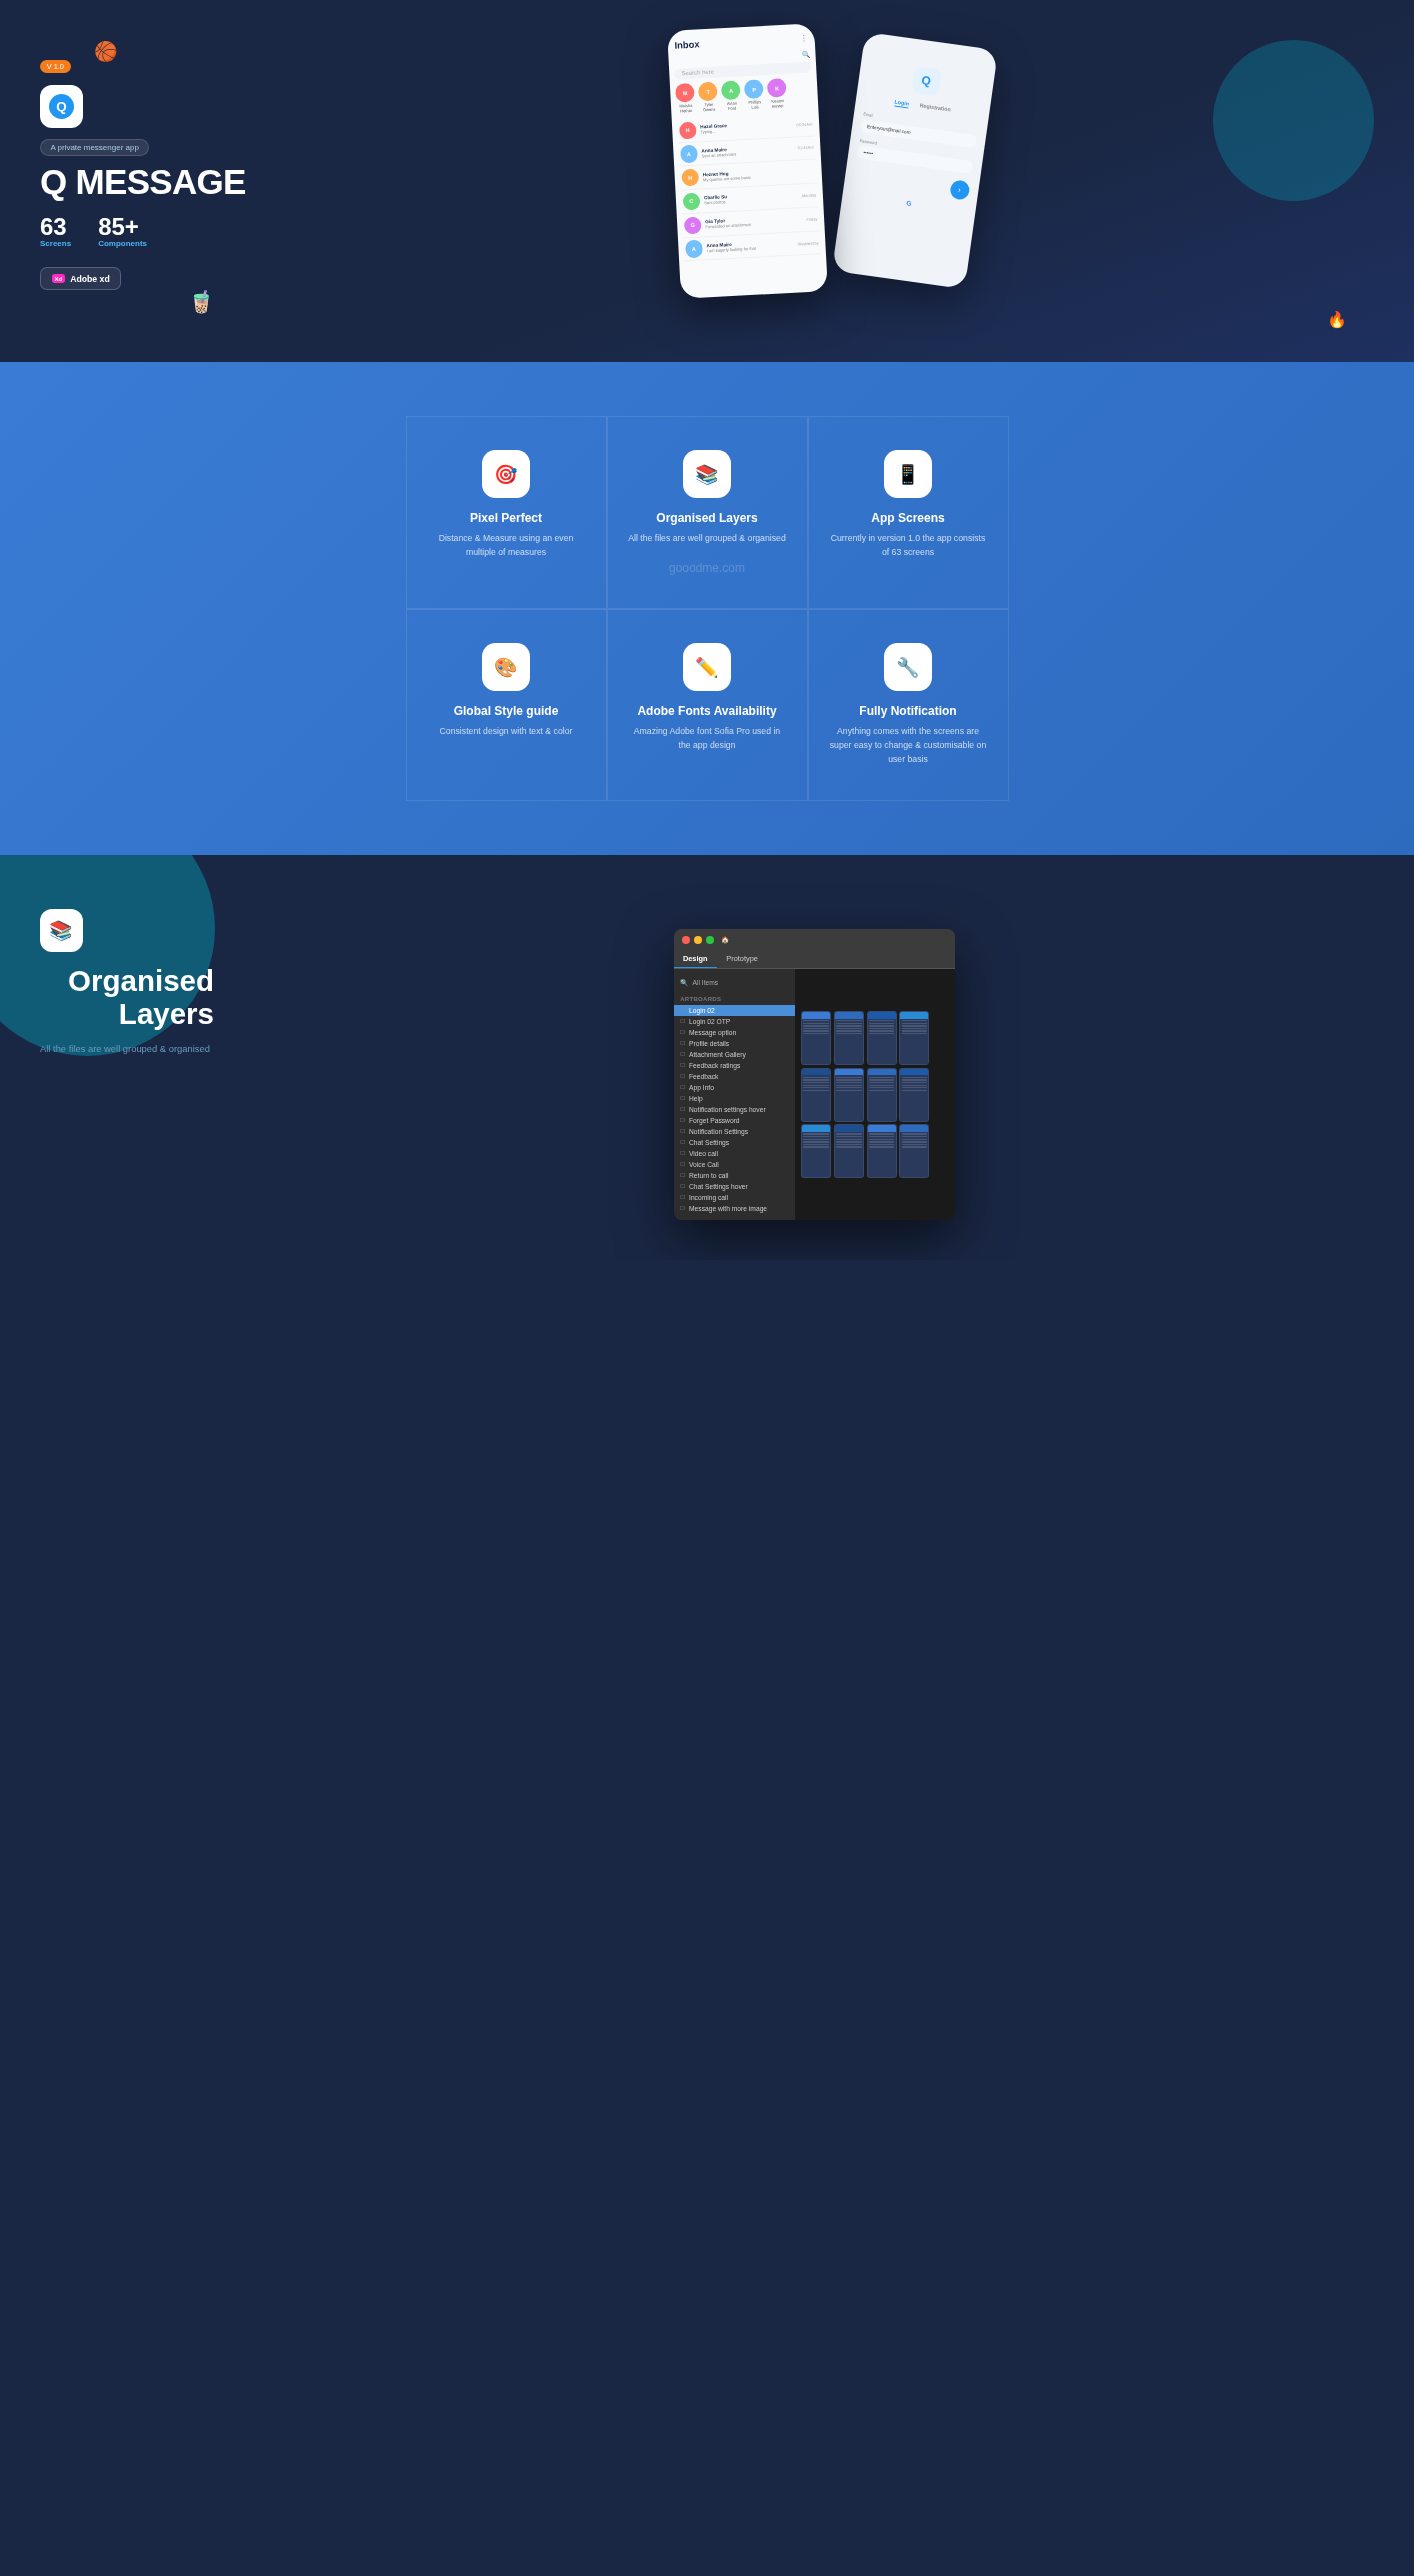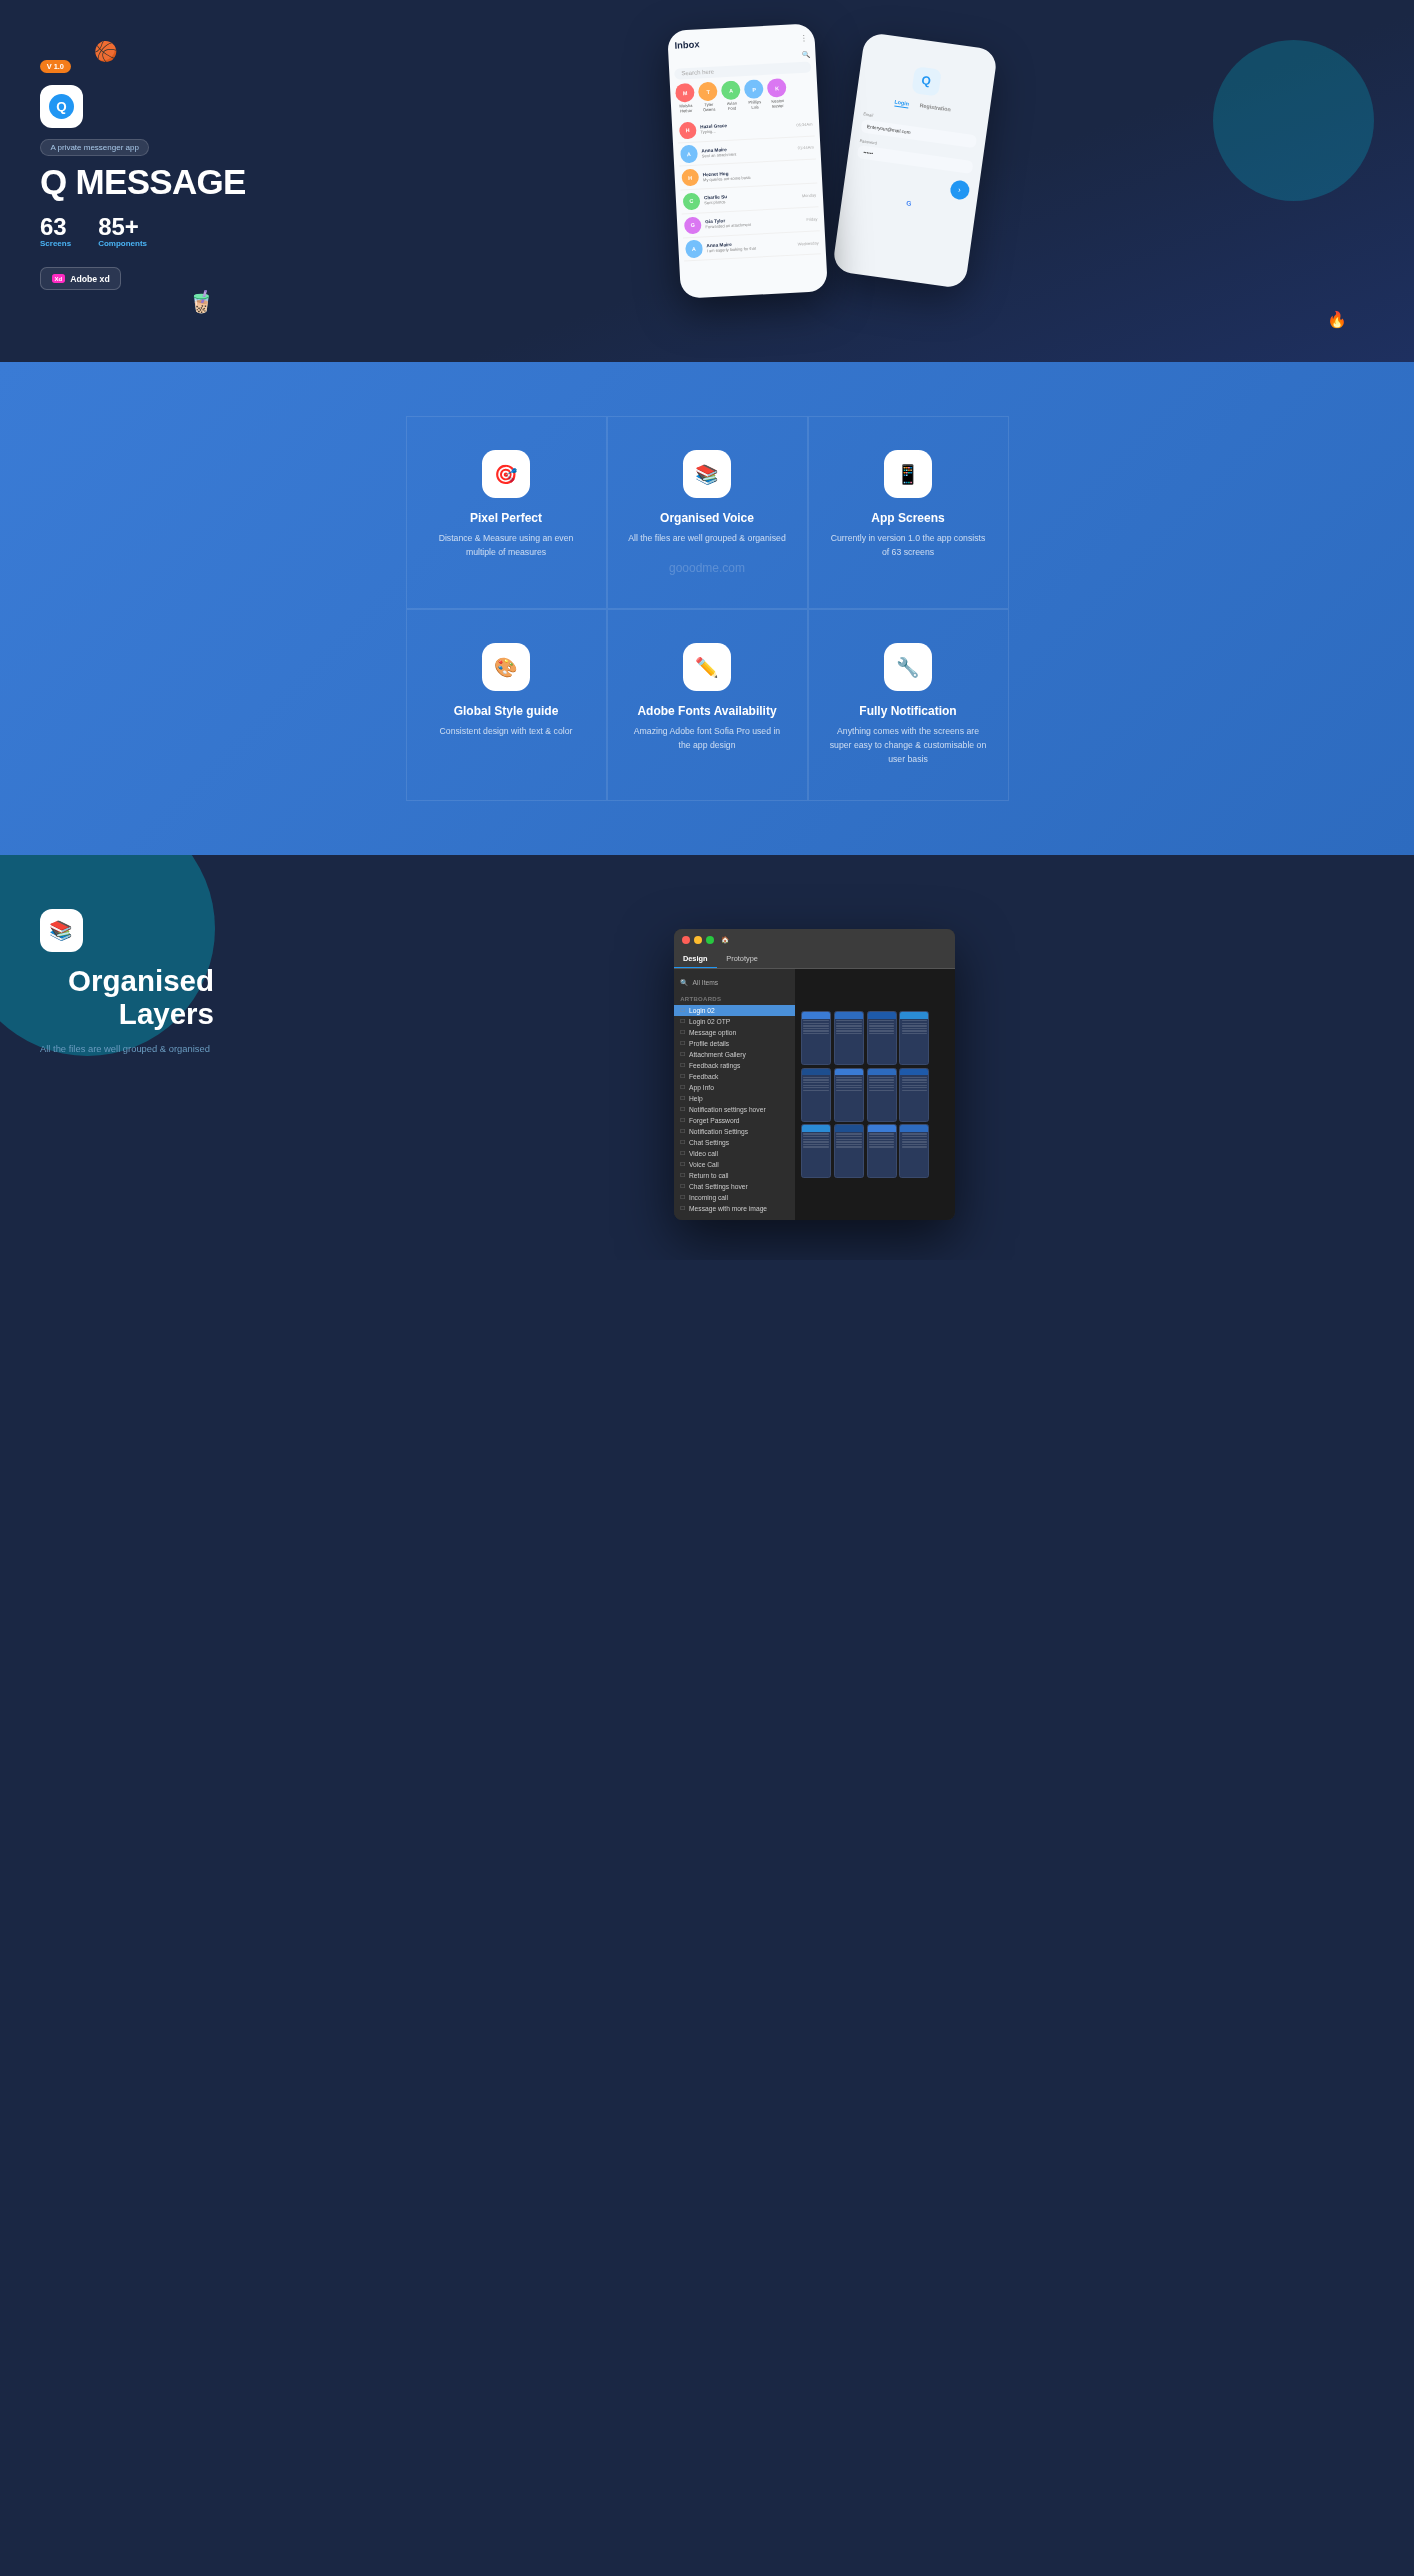--- a/index.html
+++ b/index.html
@@ -29,21 +29,21 @@
       position: relative;
       display: flex;
       justify-content: center;
       align-items: center;
       min-height: 295px;
     }
     .version-badge {
       background: #f47c1a;
       color: #fff;
       font-size: 7.4px;
-      font-weight: 700;
+      font-weight: 400;
       padding: 2px 6.7px;
       border-radius: 13.4px;
       display: inline-block;
       margin-bottom: 12px;
     }
     .app-logo {
       width: 43px;
       height: 43px;
       background: #fff;
       border-radius: 12px;
@@ -694,21 +694,21 @@
 <section class="features-section">
   <div class="features-grid" id="features-grid">
       <div class="feature-cell">
       <div class="feature-icon-wrap">🎯</div>
       <div class="feature-title">Pixel Perfect</div>
       <div class="feature-desc">Distance &amp; Measure using an even multiple of measures</div>
 
     </div>
       <div class="feature-cell">
       <div class="feature-icon-wrap">📚</div>
-      <div class="feature-title">Organised Voice</div>
+      <div class="feature-title">Organised Layers</div>
       <div class="feature-desc">All the files are well grouped &amp; organised</div>
       <div class="watermark">gooodme.com</div>
     </div>
       <div class="feature-cell">
       <div class="feature-icon-wrap">📱</div>
       <div class="feature-title">App Screens</div>
       <div class="feature-desc">Currently in version 1.0 the app consists of 63 screens</div>
 
     </div>
       <div class="feature-cell">

